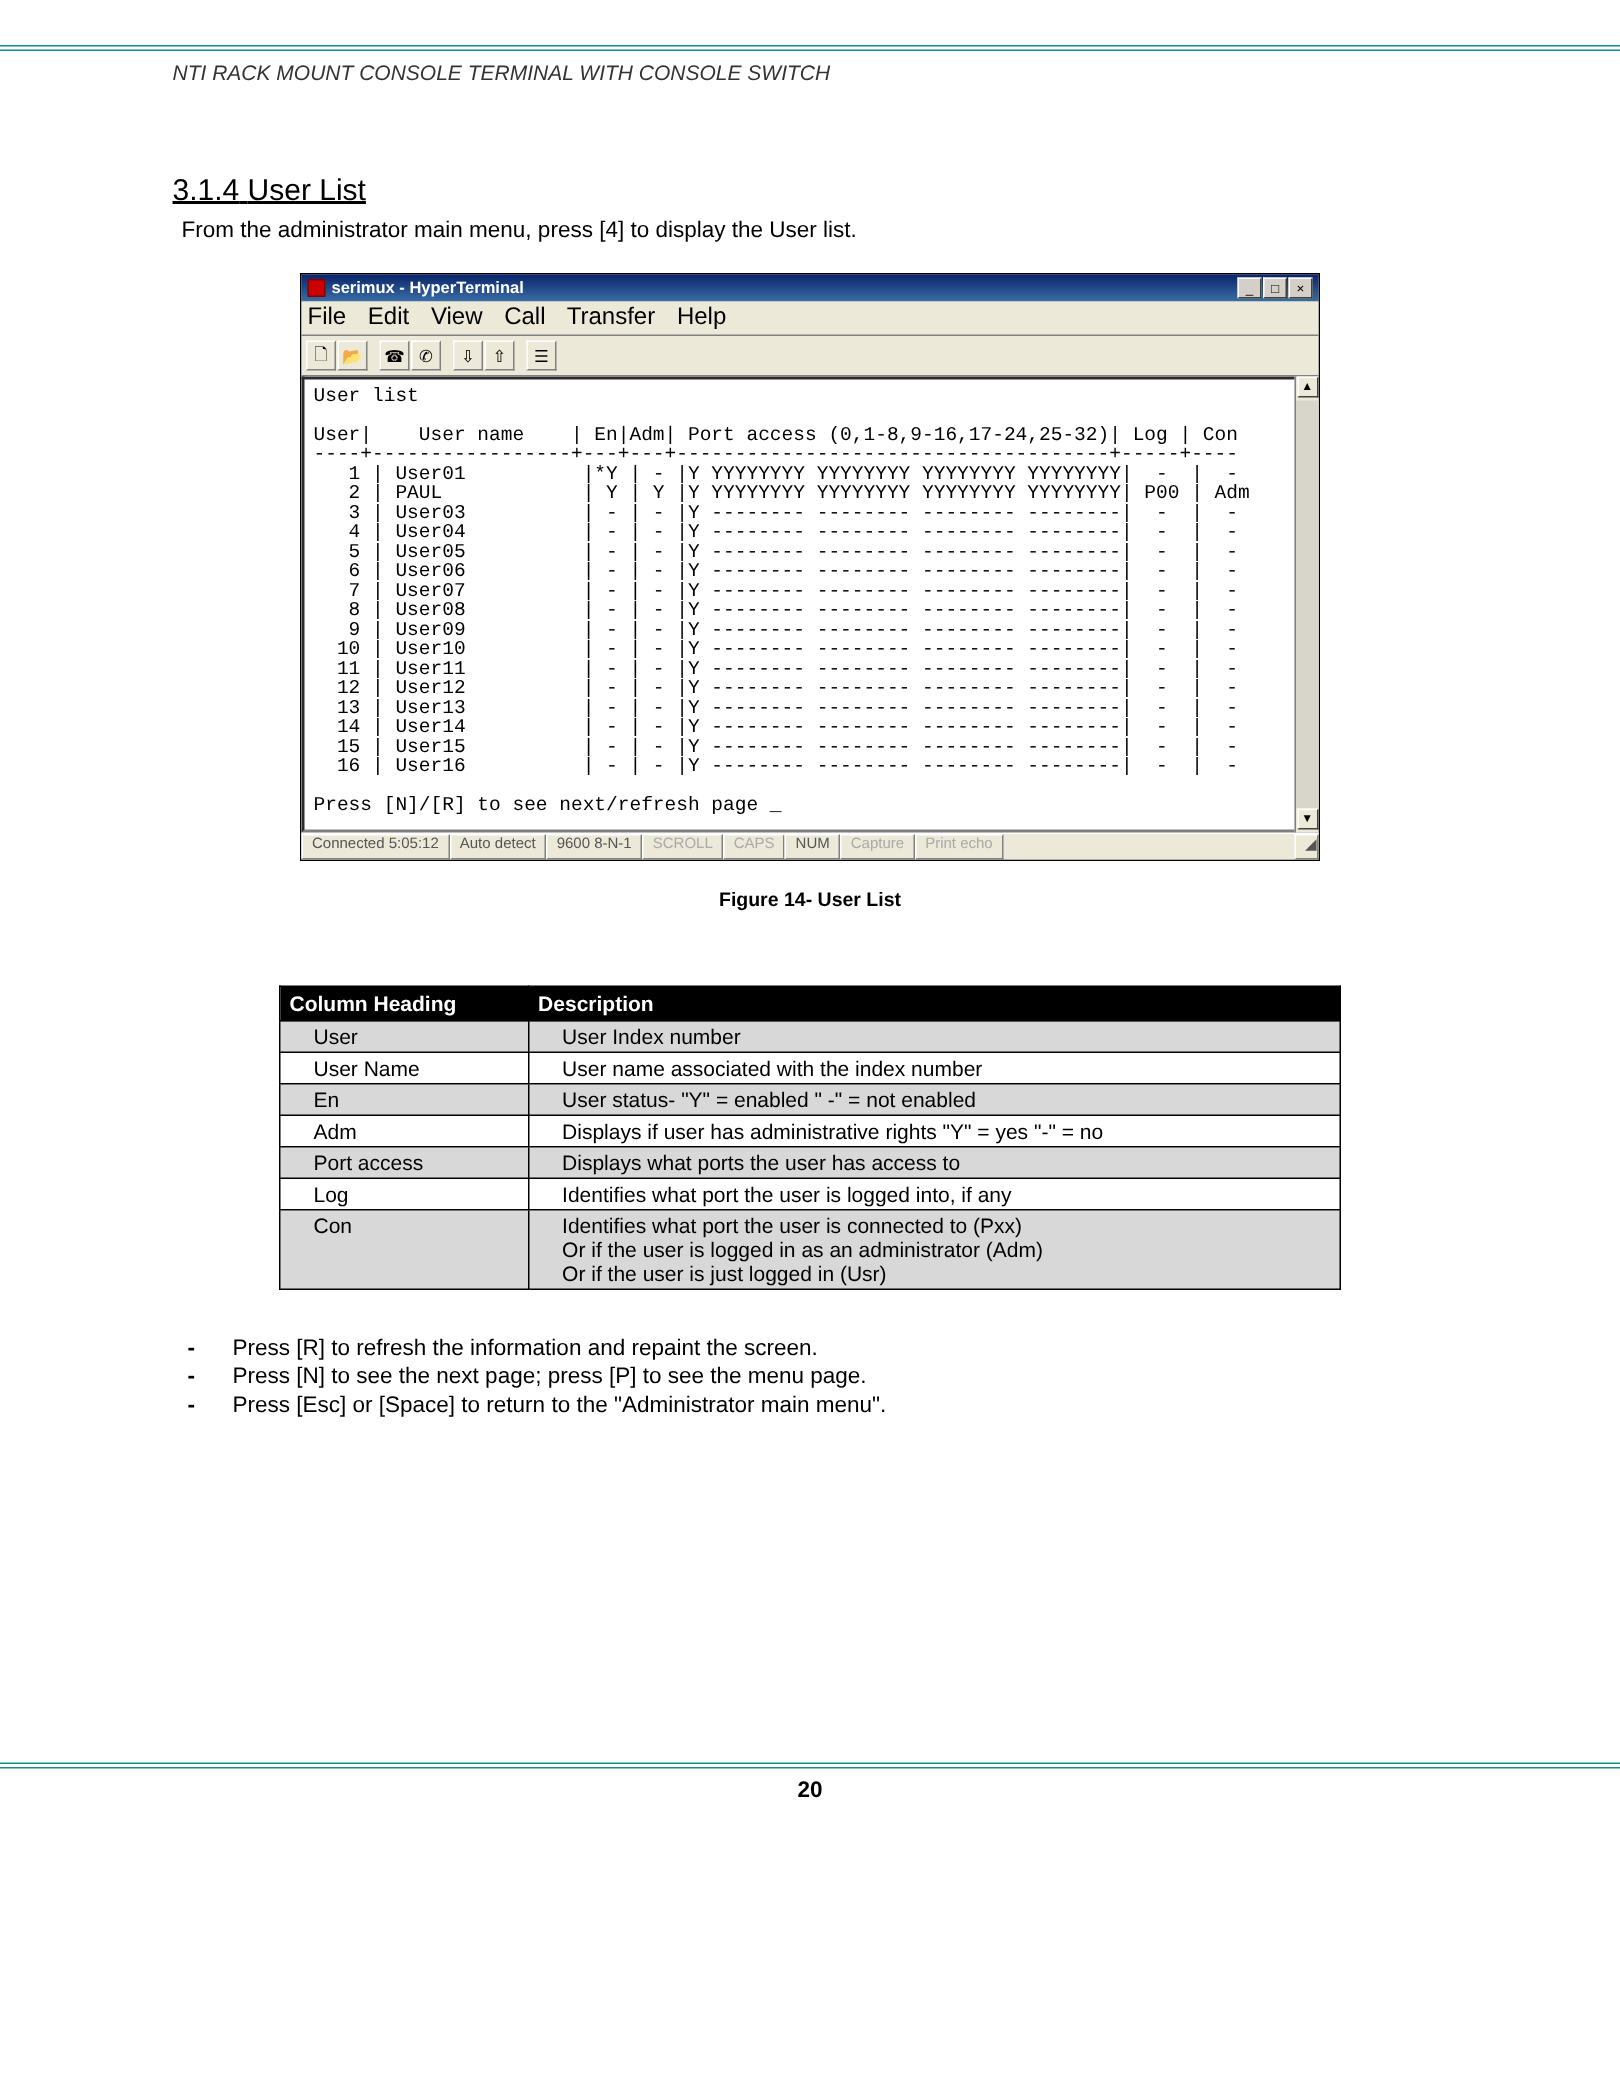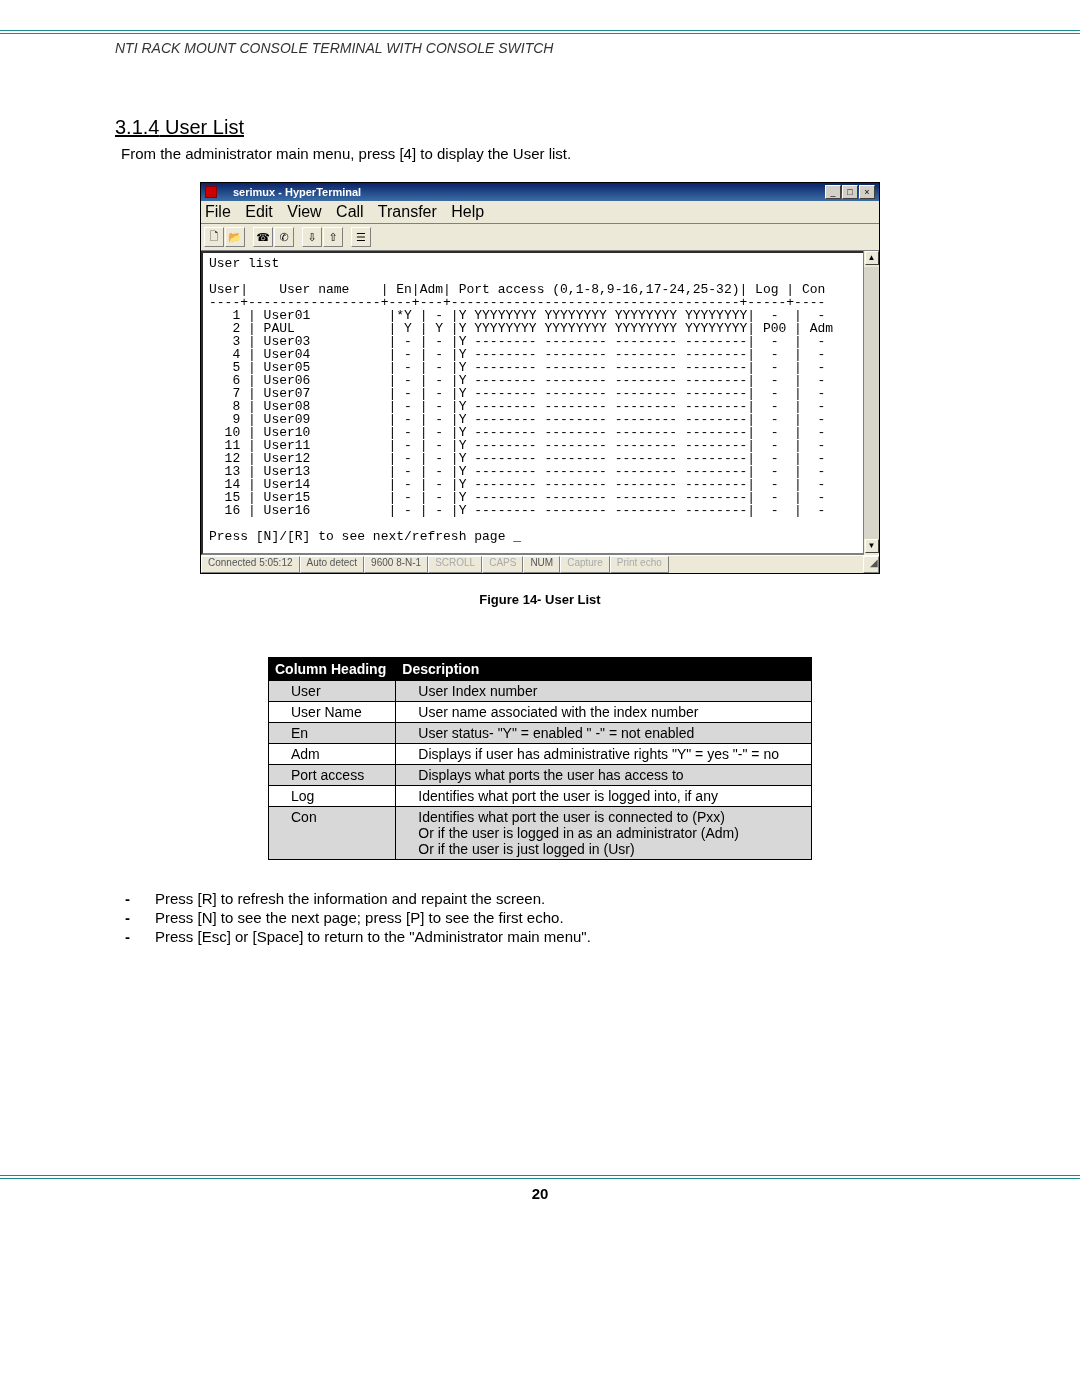--- a/index.html
+++ b/index.html
@@ -45,21 +45,21 @@
   }
   .ht-titlebar {
     background: linear-gradient(#0a246a,#3a6ea5);
     color: #fff;
     padding: 2px 4px;
     display: flex;
     align-items: center;
     justify-content: space-between;
     height: 18px;
   }
-  .ht-title-left { display:flex; align-items:center; gap:16px;}
+  .ht-title-left { display:flex; align-items:center; gap:4px;}
   .ht-title-icon {
     width:12px;height:12px;background:#c00;border:1px solid #800;display:inline-block;
   }
   .ht-title-text { font-weight:bold; font-size:11px;}
   .ht-ctrl { display:flex; gap:1px;}
   .ht-btn {
     width:16px;height:14px;background:#d4d0c8;border:1px solid #fff;
     border-right-color:#404040;border-bottom-color:#404040;
     font-size:9px;text-align:center;line-height:12px;color:#000;font-family:Arial;
   }
@@ -91,21 +91,21 @@
   }
   .ht-status > div{border:1px solid #808080;border-top-color:#fff;border-left-color:#fff;padding:0 6px;white-space:nowrap;}
   .ht-status .dim{color:#aaa;}
   .ht-status .grip{margin-left:auto;width:16px;text-align:right;padding-right:2px;}
   .fig-caption{
     text-align:center;font-weight:bold;font-size:13px;margin-bottom:50px;
   }
   
   table.desc {
     border-collapse: collapse;
-    width: 544px;
+    width: 708px;
     margin: 0 auto 30px auto;
     font-size: 14px;
     border-radius: 11px;
   }
   table.desc th {
     background:#000;color:#fff;text-align:left;padding:3px 6px;font-weight:bold;
     border:1px solid #000;
   }
   table.desc td {
     border:1px solid #000;padding:2px 22px;vertical-align:top;
@@ -253,21 +253,21 @@
       </tbody>
   </table>
 
   <div class="notes" id="notes">
       <div class="row">
         <div class="dash">-</div>
         <div>Press [R] to refresh the information and repaint the screen.</div>
       </div>
       <div class="row">
         <div class="dash">-</div>
-        <div>Press [N] to see the next page; press [P] to see the first echo.</div>
+        <div>Press [N] to see the next page; press [P] to see the menu page.</div>
       </div>
       <div class="row">
         <div class="dash">-</div>
         <div>Press [Esc] or [Space] to return to the "Administrator main menu".</div>
       </div>
     </div>
 
 </div>
 
 <div class="page-border-bottom"></div>

